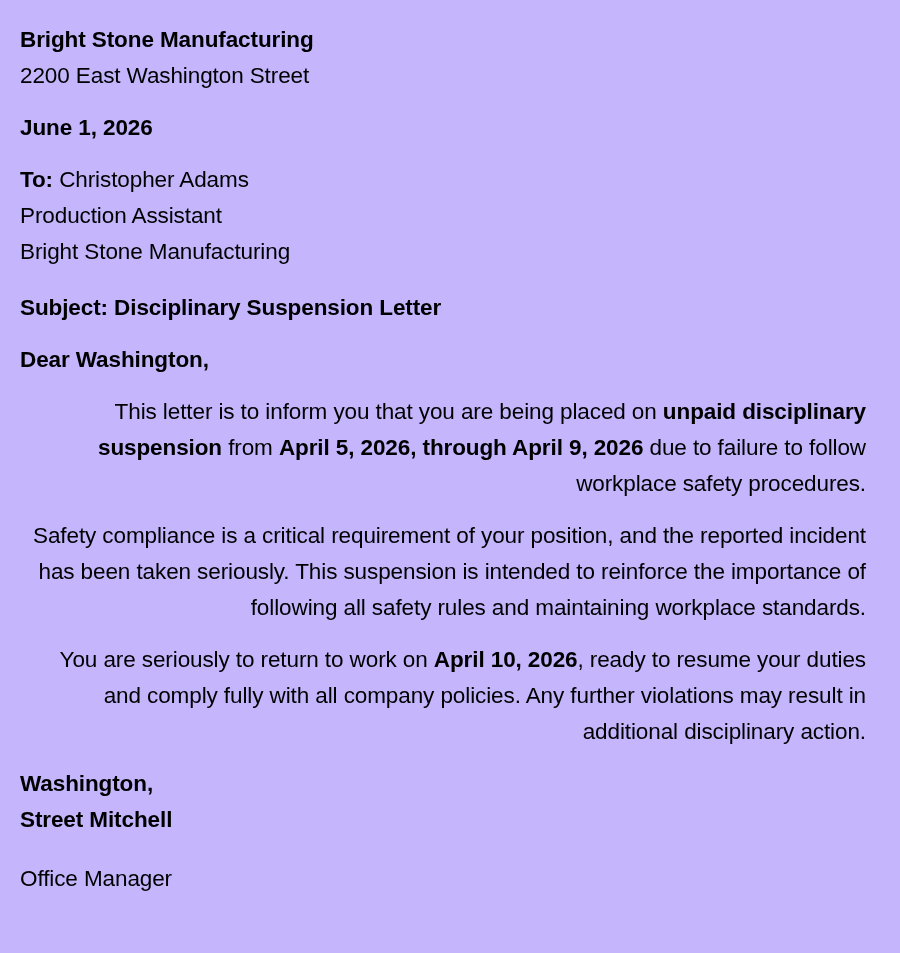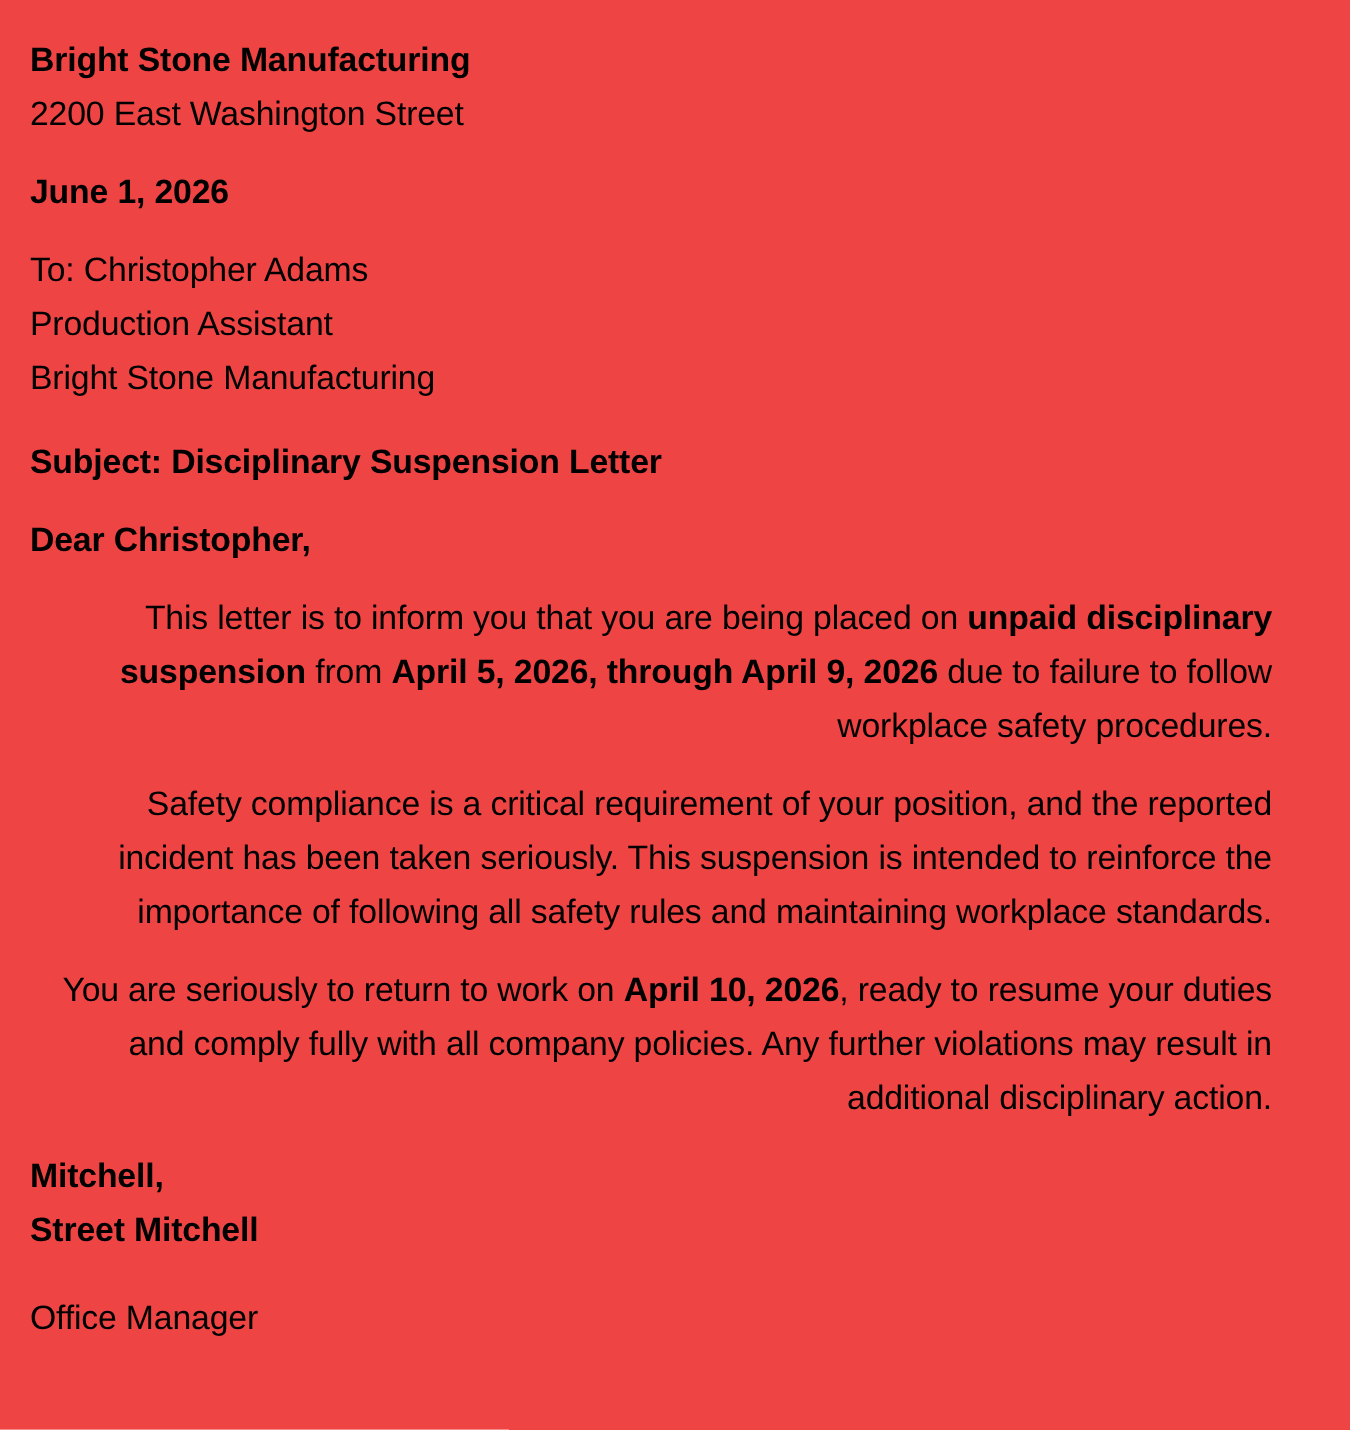--- a/index.html
+++ b/index.html
@@ -14,22 +14,22 @@
     overflow: hidden;
     font-family: "Liberation Sans", "DejaVu Sans", sans-serif;
     color: #000000;
     -webkit-font-smoothing: antialiased;
   }
 
   .page {
     box-sizing: border-box;
     width: 900px;
     height: 953px;
-    padding: 22px 52px 0 20px;
-    background: #ef4444;
+    padding: 22px 34px 0 20px;
+    background: #c4b5fd;
   }
 
   .letter {
     font-size: 22.5px;
     line-height: 36px;
     letter-spacing: -0.1px;
   }
 
   
   .block {
@@ -79,21 +79,21 @@
   .signer-name {
     font-weight: bold;
   }
 
   .signer-title {
     font-weight: normal;
     margin-top: 23px;
   }
 
   .recipient-label {
-    font-weight: normal;
+    font-weight: bold;
   }
 </style>
 </head>
 <body>
 
 <div class="page">
   <div class="letter">
 
     <div class="block">
       <span class="line sender-name">Bright Stone Manufacturing</span>
@@ -108,29 +108,29 @@
       <span class="line"><span class="recipient-label">To:</span><span> Christopher Adams</span></span>
       <span class="line">Production Assistant</span>
       <span class="line">Bright Stone Manufacturing</span>
     </div>
 
     <div class="block">
       <span class="line subject-line">Subject: Disciplinary Suspension Letter</span>
     </div>
 
     <div class="block">
-      <span class="line salutation">Dear Christopher,</span>
+      <span class="line salutation">Dear Washington,</span>
     </div>
 
     <p class="para"><span>This letter is to inform you that you are being placed on </span><span class="b">unpaid disciplinary suspension</span><span> from </span><span class="b">April 5, 2026, through April 9, 2026</span><span> due to failure to follow workplace safety procedures.</span></p>
 
     <p class="para">Safety compliance is a critical requirement of your position, and the reported incident has been taken seriously. This suspension is intended to reinforce the importance of following all safety rules and maintaining workplace standards.</p>
 
     <p class="para"><span>You are seriously to return to work on </span><span class="b">April 10, 2026</span><span>, ready to resume your duties and comply fully with all company policies. Any further violations may result in additional disciplinary action.</span></p>
 
     <div class="block">
-      <span class="line closing-word">Mitchell,</span>
+      <span class="line closing-word">Washington,</span>
       <span class="line signer-name">Street Mitchell</span>
       <span class="line signer-title">Office Manager</span>
     </div>
 
   </div>
 </div>
 
 </body></html>

